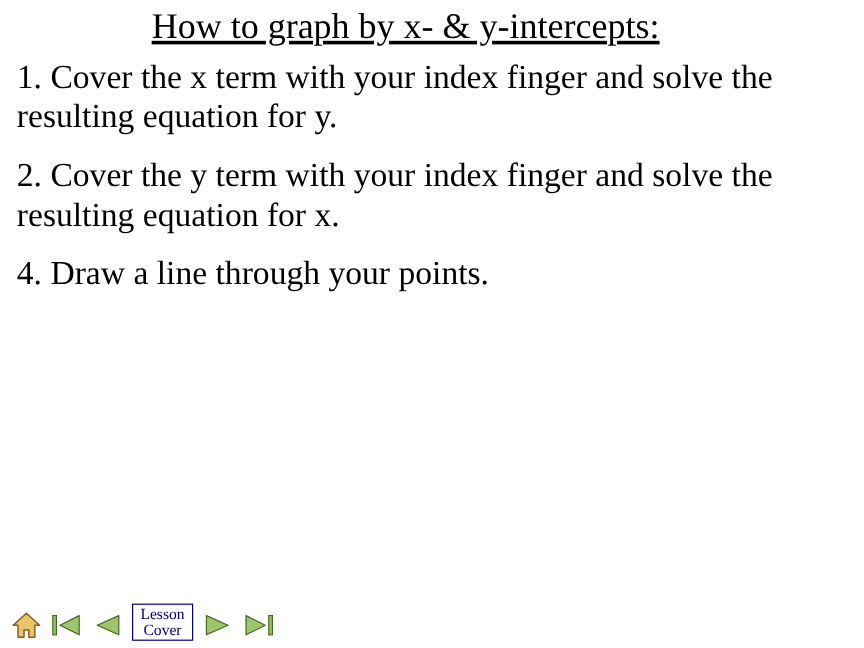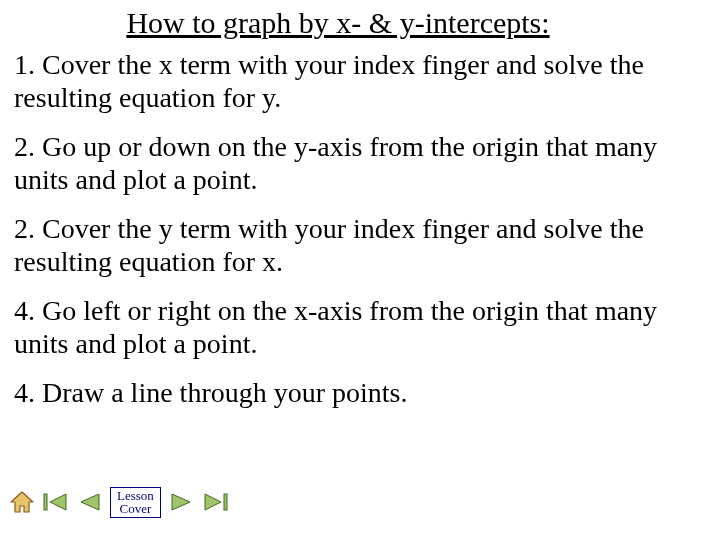--- a/index.html
+++ b/index.html
@@ -29,23 +29,23 @@
     padding: 8px 14px 0 14px;
   }
   .step {
     font-size: 28px;
     line-height: 1.18;
     margin-bottom: 16px;
   }
   .nav {
     position: absolute;
     left: 8px;
-    bottom: 22px;
+    bottom: 6px;
     display: flex;
-    align-items: center;
+    align-items: flex-end;
     gap: 6px;
   }
   .nav-btn {
     width: 28px;
     height: 26px;
     display: flex;
     align-items: center;
     justify-content: center;
     cursor: pointer;
   }
@@ -64,23 +64,21 @@
 </style>
 </head>
 <body>
 
 <div class="slide">
 
   <div class="title">How to graph by x- &amp; y-intercepts:</div>
 
   <div class="steps">
     <div class="step">1. Cover the x term with your index finger and solve the resulting equation for y.</div>
-    <div class="step">2. Go up or down on the y-axis from the origin that many units and plot a point.</div>
     <div class="step">2. Cover the y term with your index finger and solve the resulting equation for x.</div>
-    <div class="step">4. Go left or right on the x-axis from the origin that many units and plot a point.</div>
     <div class="step">4. Draw a line through your points.</div>
   </div>
 
   <div class="nav">
 
     <div class="nav-btn">
       <svg width="26" height="24" viewBox="0 0 26 24">
         <polygon points="13,2 24,12 20,12 20,22 15,22 15,16 11,16 11,22 6,22 6,12 2,12" fill="#E8C46B" stroke="#8A5A1E" stroke-width="1.2" stroke-linejoin="round"></polygon>
       </svg>
     </div>

